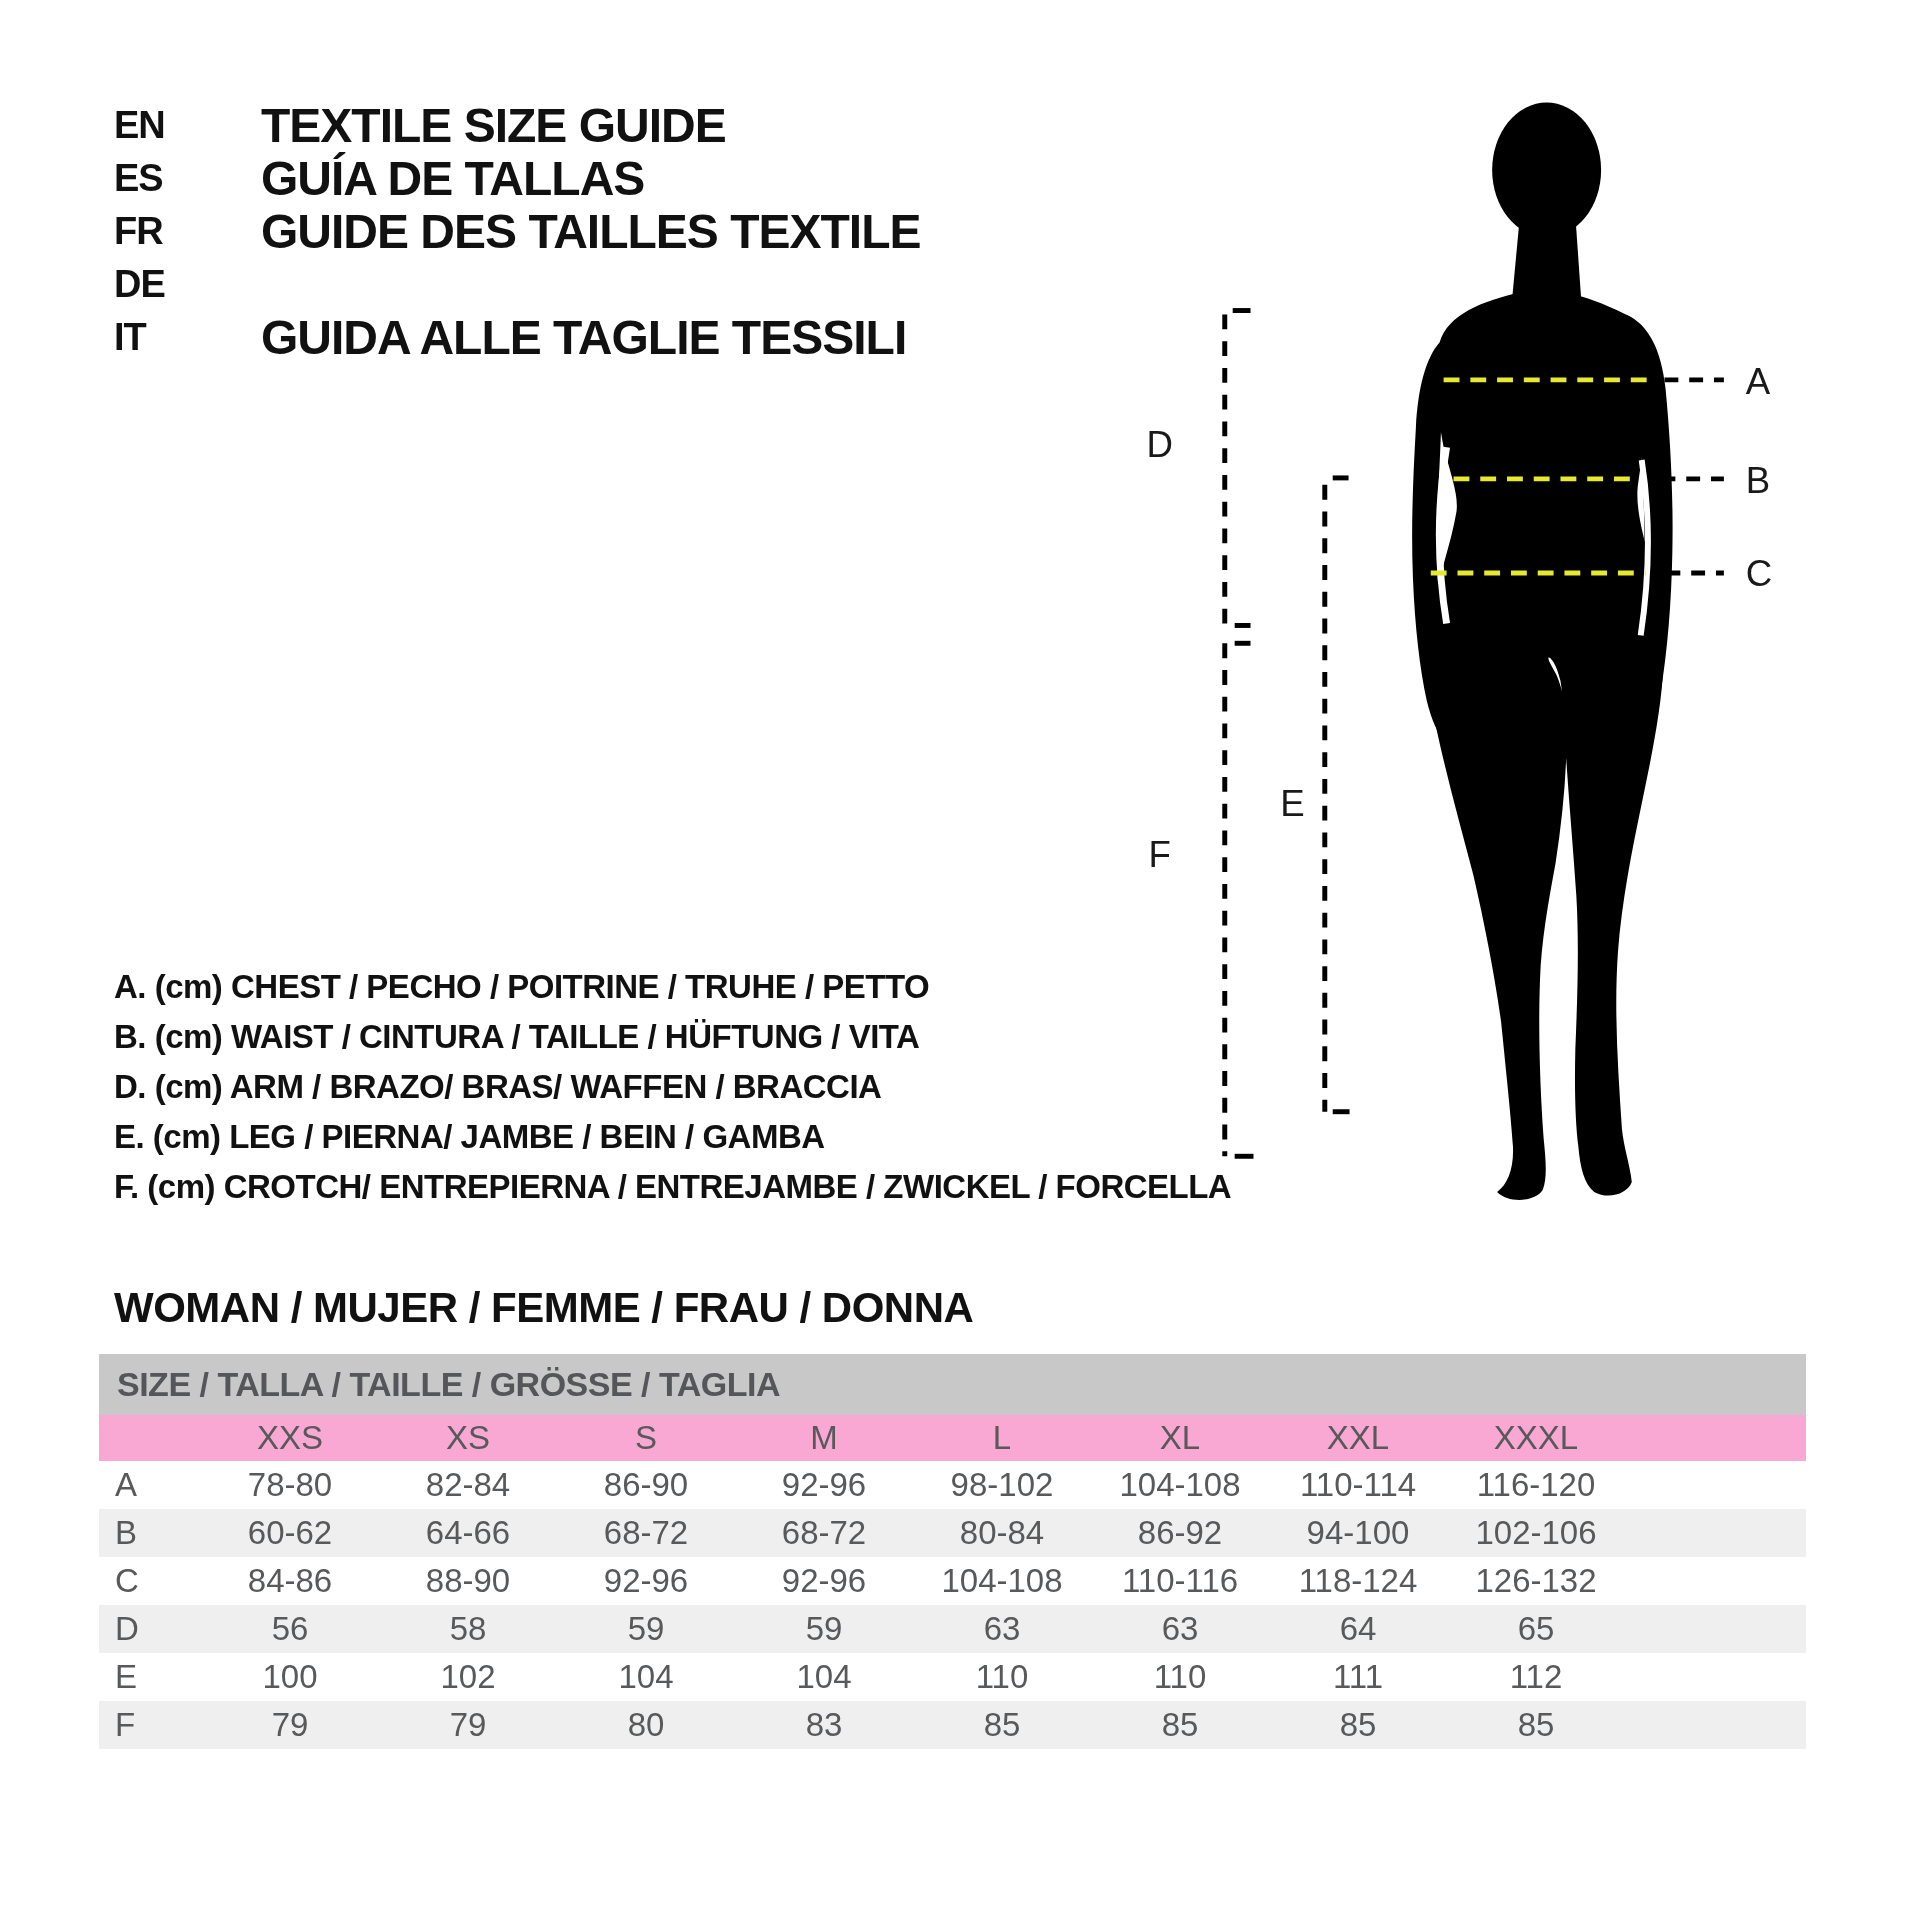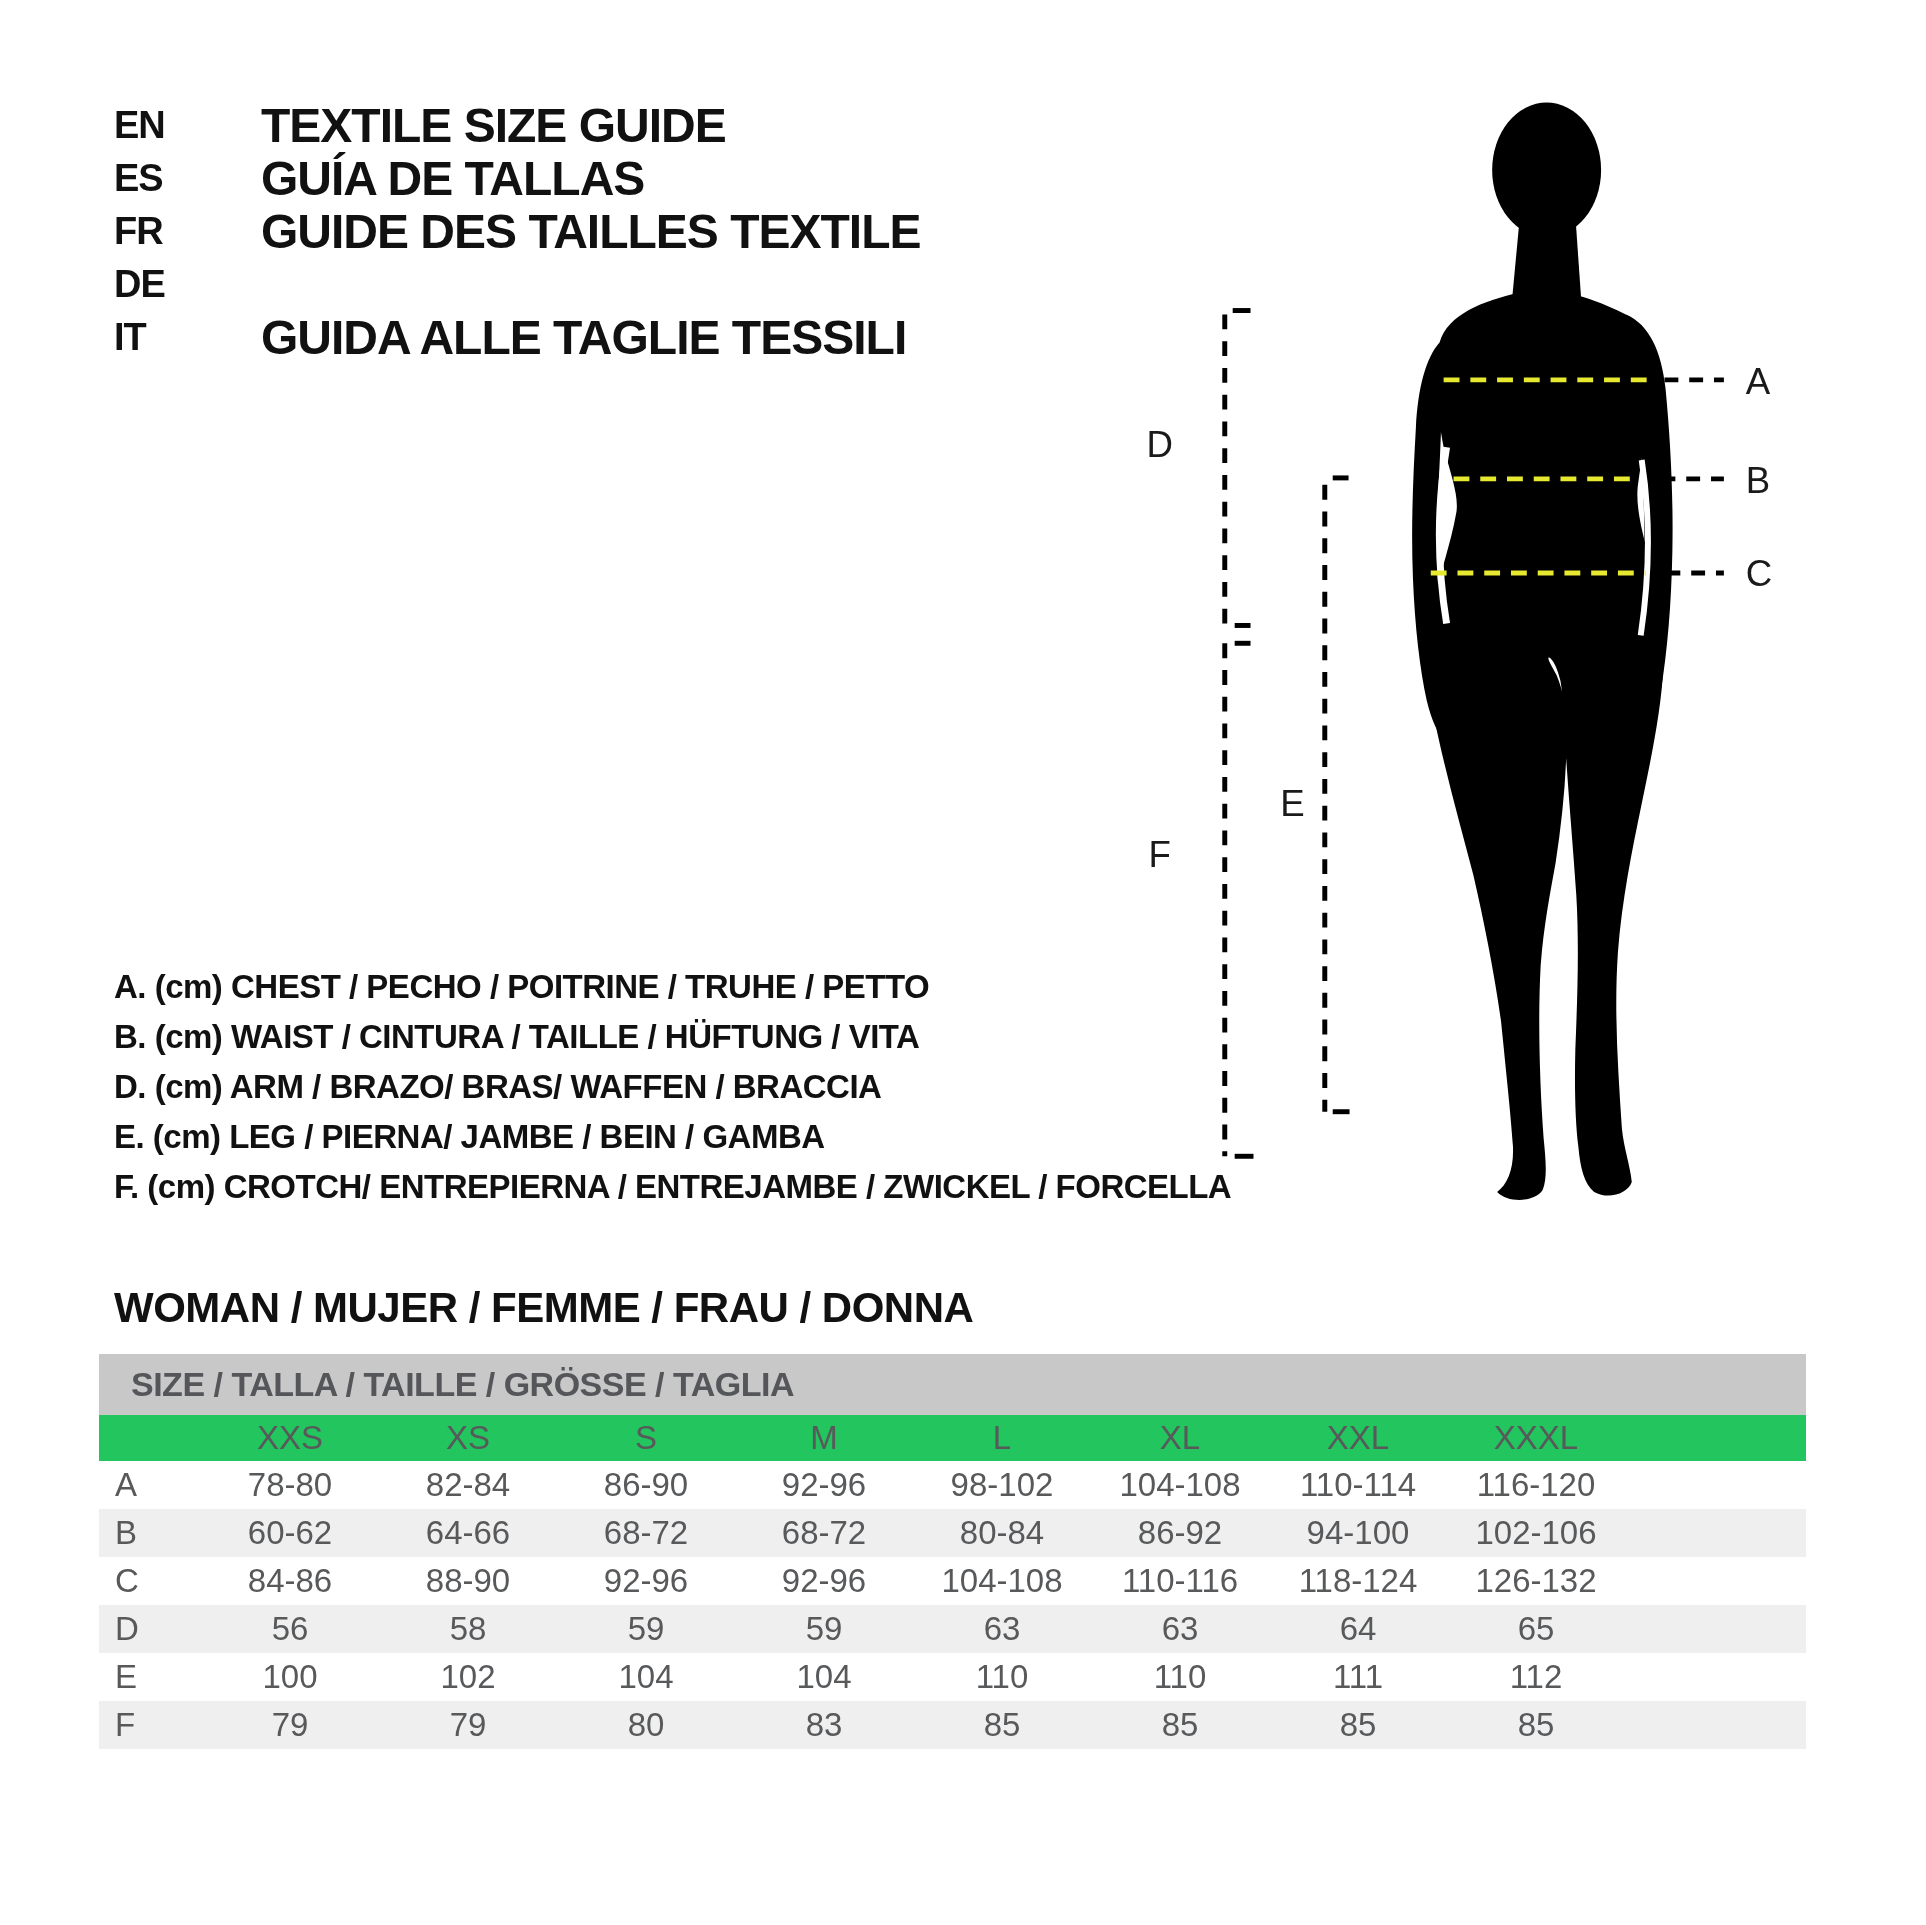--- a/index.html
+++ b/index.html
@@ -19,27 +19,27 @@
 
   
   #legend { position:absolute; left:114px; top:962px; }
   .legend-line { height:50px; line-height:50px; font-size:33px; font-weight:700; letter-spacing:-0.5px; white-space:nowrap; }
 
   
   #category { position:absolute; left:114px; top:1283px; height:50px; line-height:50px; font-size:42px; font-weight:700; letter-spacing:-0.5px; }
 
   
   #size-table-wrap { position:absolute; left:99px; top:1354px; width:1707px; }
-  #table-title-bar { height:61px; background:#c8c8c8; display:flex; align-items:center; padding-left:32px;
+  #table-title-bar { height:61px; background:#c8c8c8; display:flex; align-items:center; padding-left:18px;
                      font-size:34px; font-weight:700; letter-spacing:-0.5px; color:#55565a; }
   table { border-collapse:collapse; table-layout:fixed; width:1707px; }
   col.label-col { width:102px; }
   col.data-col  { width:178px; }
   th, td { font-weight:400; font-size:33px; color:#58595b; text-align:center; padding:0; }
-  tr.size-head-row { height:46px; background:#22c55e; }
+  tr.size-head-row { height:46px; background:#f9a8d4; }
   tr.data-row { height:48px; }
   tr.data-row:nth-child(odd) { background:#efefef; }
   td.row-label { text-align:left; padding-left:16px; }
 </style>
 </head>
 <body>
 
 <div id="page">
 
   <div id="langs">

